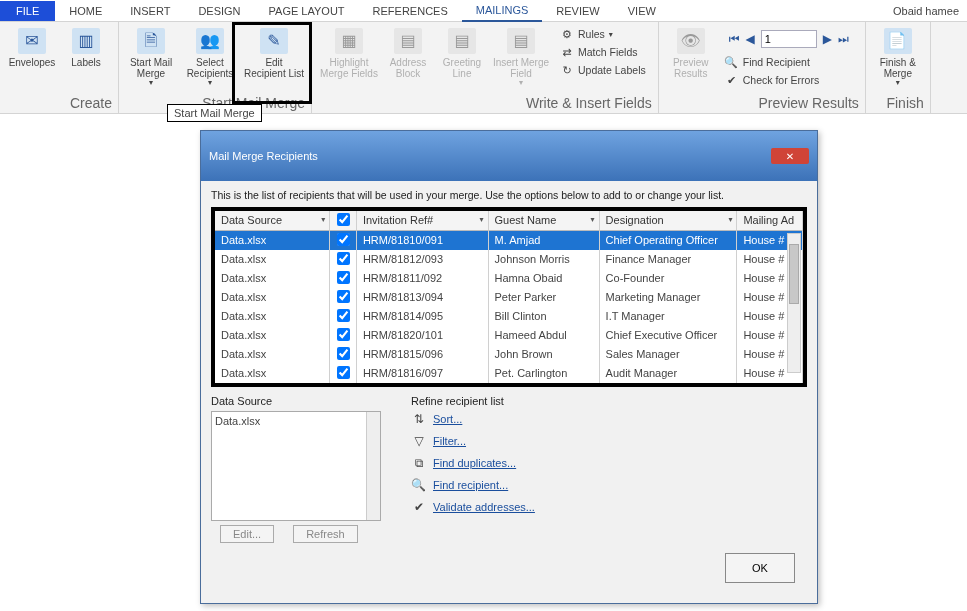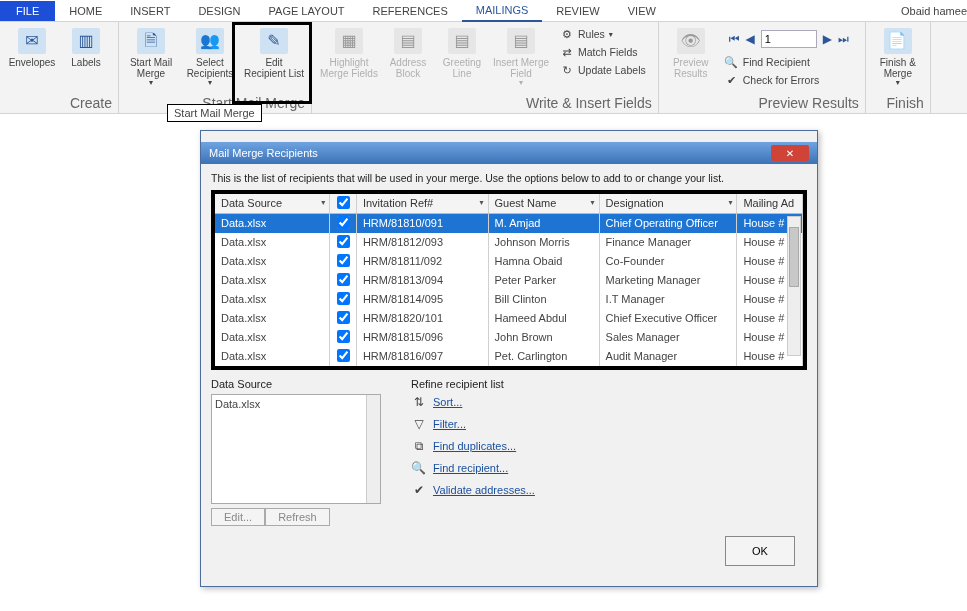--- a/index.html
+++ b/index.html
@@ -3,21 +3,21 @@
 <meta charset="utf-8">
 <style>
   * { box-sizing: border-box; margin: 0; padding: 0; font-family: "Segoe UI", Tahoma, sans-serif; }
   body { width: 967px; height: 611px; background: #fff; font-size: 11px; color: #444; position: relative; }
   
   
   .tabs { display: flex; align-items: center; height: 22px; background: #fff; border-bottom: 1px solid #d4d4d4; }
   .file-tab { background: #1d4ed8; color: #fff; padding: 4px 16px; font-size: 11px; cursor: pointer; }
   .tab { padding: 4px 14px; font-size: 11px; color: #444; cursor: pointer; }
   .tab.active { color: #2b579a; border-bottom: 2px solid #2b579a; }
-  .user-name { margin-left: auto; padding-right: 0; font-size: 11px; color: #444; }
+  .user-name { margin-left: auto; padding-right: 8px; font-size: 11px; color: #444; }
 
   
   .ribbon { display: flex; background: #f3f3f3; border-bottom: 1px solid #d4d4d4; height: 92px; }
   .group { border-right: 1px solid #d4d4d4; padding: 2px 6px 0 6px; display: flex; flex-direction: column; }
   .group-buttons { display: flex; flex: 1; align-items: flex-start; gap: 2px; }
   .group-label { text-align: right; font-size: 14px; color: #666; padding: 2px 0; }
   .bigbtn { display: flex; flex-direction: column; align-items: center; justify-content: flex-start; width: 52px; padding: 4px 2px; cursor: pointer; text-align: center; line-height: 1.1; font-size: 10px; color: #444; }
   .bigbtn.wide { width: 62px; }
   .bigbtn.disabled { color: #b0b0b0; }
   .bigicon { width: 28px; height: 26px; margin-bottom: 3px; background: #ddd; display: flex; align-items: center; justify-content: center; font-size: 16px; border-radius: 2px; }
@@ -30,21 +30,21 @@
   .navcluster { display: flex; align-items: center; gap: 6px; padding: 4px 6px; }
   .navbtn { color: #2b579a; font-size: 12px; cursor: pointer; }
   .goinput { width: 56px; height: 18px; border: 1px solid #aab; font-size: 11px; padding: 0 3px; }
 
   .highlight-box { position: absolute; border: 3px solid #000; pointer-events: none; }
   .hl1 { top: 22px; left: 232px; width: 80px; height: 82px; }
   .hl-label { position: absolute; top: 104px; left: 167px; background: #fff; border: 1px solid #000; padding: 2px 6px; font-size: 11px; z-index: 5; }
 
   
   .dialog { position: absolute; top: 130px; left: 200px; width: 618px; background: #f1f1f1; border: 1px solid #4a6d9b; box-shadow: 2px 2px 6px rgba(0,0,0,0.25); }
-  .dlg-title { background: linear-gradient(#6fa3e0,#3c72b8); color: #fff; padding: 3px 8px; font-size: 11px; display: flex; align-items: center; margin-top: 11px; }
+  .dlg-title { background: linear-gradient(#6fa3e0,#3c72b8); color: #fff; padding: 17px 8px; font-size: 11px; display: flex; align-items: center; }
   .dlg-title .close { margin-left: auto; width: 38px; height: 16px; background: #d04437; color: #fff; display: flex; align-items: center; justify-content: center; border-radius: 2px; font-size: 10px; cursor: pointer; }
   .dlg-body { padding: 8px 10px 10px 10px; }
   .dlg-desc { font-size: 10.5px; color: #222; line-height: 1.3; margin-bottom: 4px; }
 
   .table-wrap { border: 4px solid #000; background: #fff; position: relative; }
   .grid { display: table; width: 100%; font-size: 11px; }
   .grid-row { display: table-row; }
   .grid-cell { display: table-cell; padding: 2px 6px; border-right: 1px solid #d0d0d0; white-space: nowrap; overflow: hidden; vertical-align: middle; height: 18px; }
   .grid-head .grid-cell { background: #f4f4f4; border-bottom: 1px solid #bbb; font-weight: normal; color: #333; position: relative; }
   .col-ds { width: 112px; }
@@ -57,21 +57,21 @@
   .grid-row.sel .grid-cell { background: #1e74d2; color: #fff; }
   .chkcell input { margin: 0; }
   .vscroll { position: absolute; right: 2px; top: 22px; bottom: 10px; width: 14px; background: #eee; border: 1px solid #ccc; }
   .vscroll .thumb { position: absolute; top: 10px; left: 1px; right: 1px; height: 60px; background: #c8c8c8; border: 1px solid #aaa; }
 
   .lower { display: flex; gap: 30px; margin-top: 8px; }
   .datasource-panel { flex: 0 0 170px; }
   .panel-title { font-size: 11px; color: #222; margin-bottom: 4px; }
   .ds-list { height: 110px; border: 1px solid #aaa; background: #fff; padding: 3px; font-size: 11px; position: relative; }
   .ds-list .scroll { position: absolute; right: 0; top: 0; bottom: 0; width: 14px; background: #eee; border-left: 1px solid #ccc; }
-  .ds-btns { margin-top: 4px; display: flex; gap: 0; }
+  .ds-btns { margin-top: 4px; display: flex; gap: 19px; margin-left: 9px; }
   .ds-btns button { font-size: 11px; padding: 2px 12px; border: 1px solid #aaa; background: #f4f4f4; color: #888; cursor: pointer; }
 
   .refine-panel { flex: 1; }
   .refine-list { display: flex; flex-direction: column; gap: 6px; margin-top: 4px; }
   .refine-item { display: flex; align-items: center; gap: 6px; font-size: 11px; }
   .refine-item a { color: #1a4e9d; text-decoration: underline; cursor: pointer; }
   .ricon { width: 16px; height: 16px; display: inline-flex; align-items: center; justify-content: center; font-size: 12px; }
   
   .dlg-footer { display: flex; justify-content: flex-end; padding: 10px 12px; }
   .okbtn { width: 70px; padding: 8px 0; border: 1px solid #888; background: #f4f4f4; font-size: 11px; cursor: pointer; }

